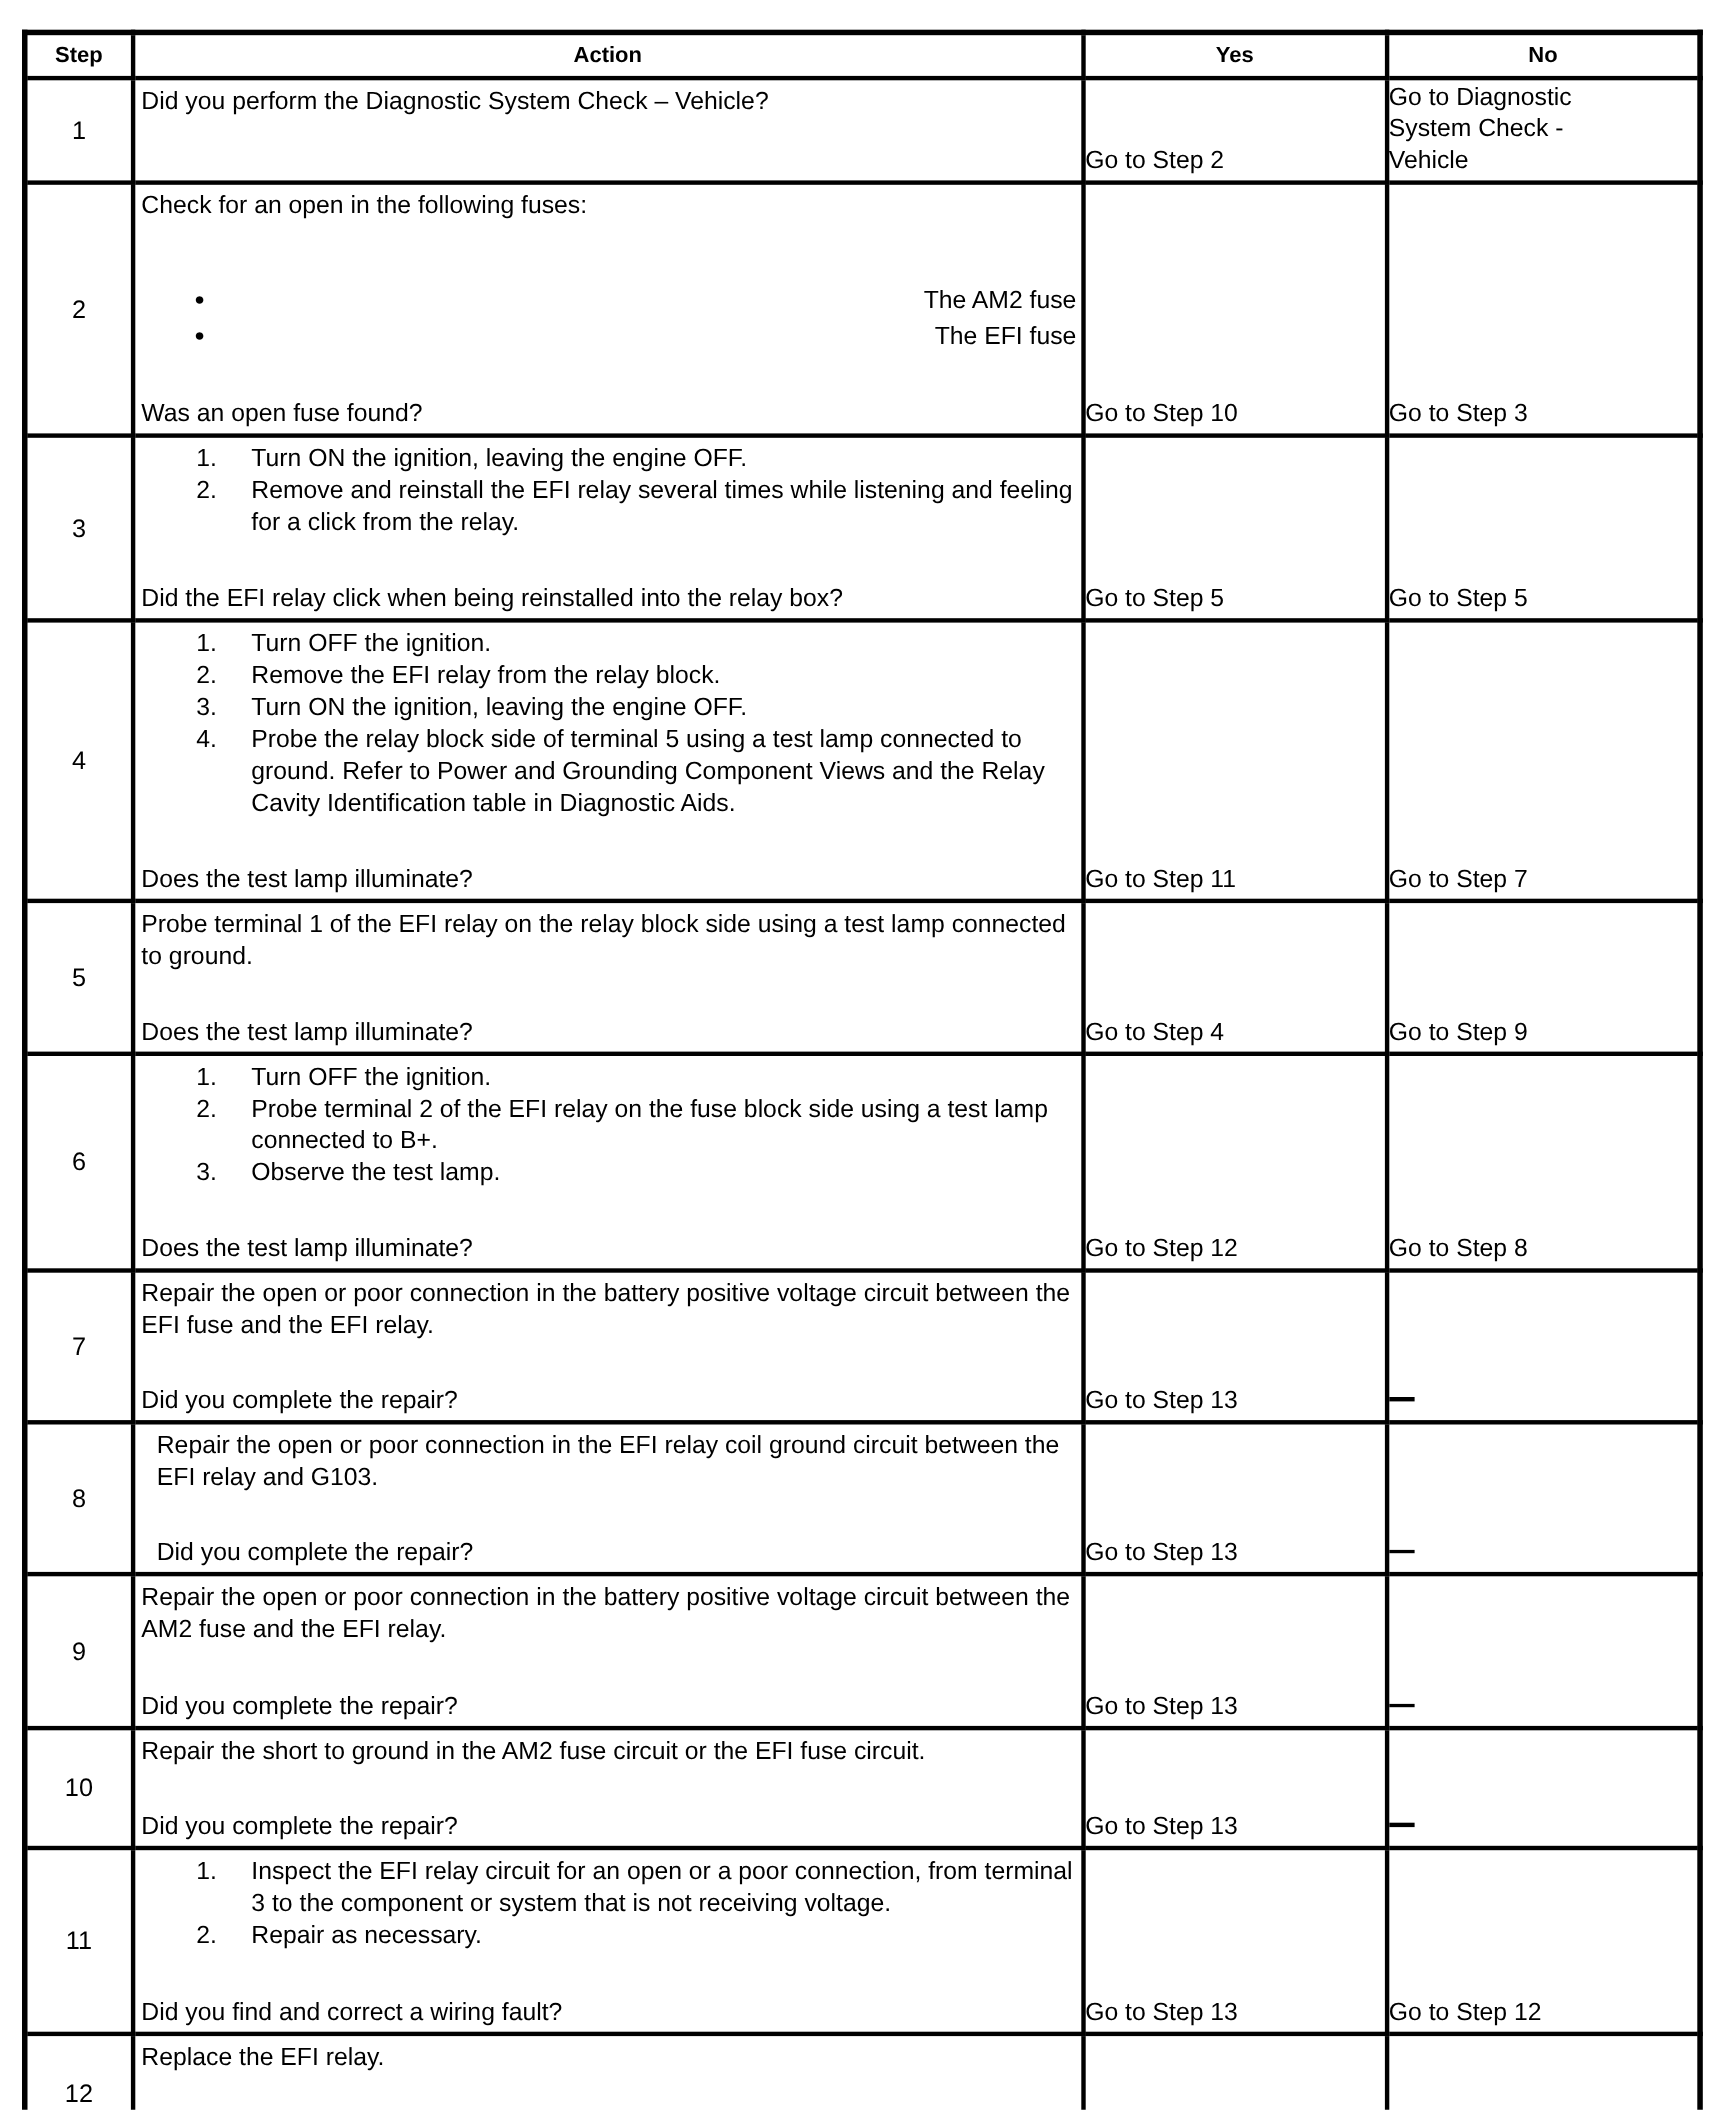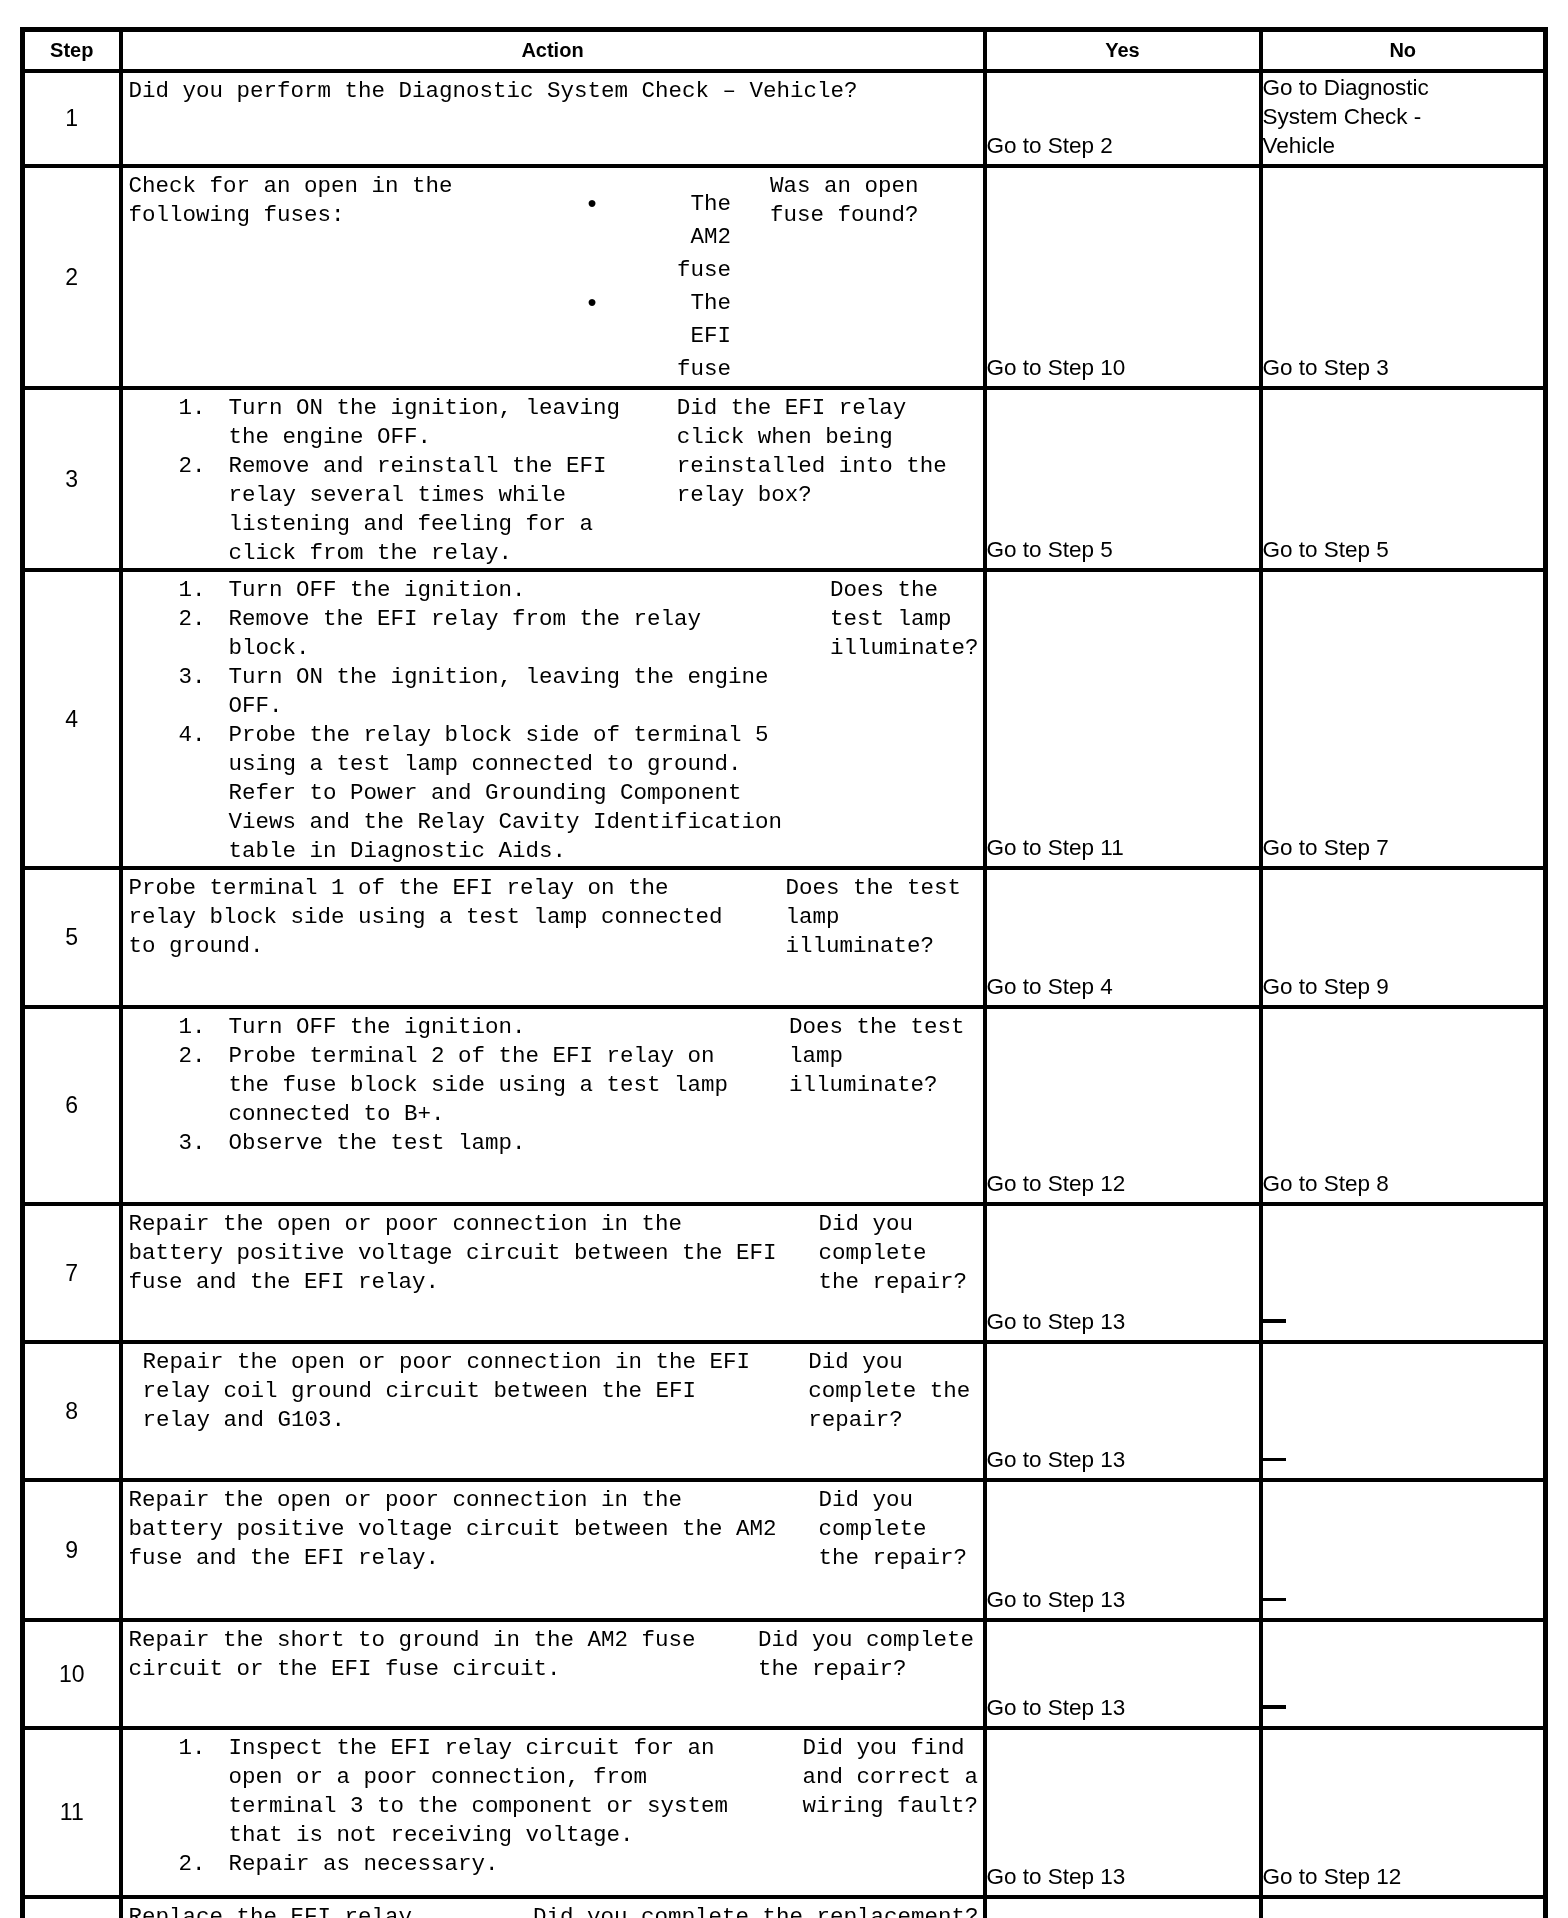--- a/index.html
+++ b/index.html
@@ -43,25 +43,24 @@
   col.c-yes { width: 276px; }
   col.c-no { width: 285px; }
 
   td.step-cell {
     text-align: center;
     vertical-align: middle;
     font-size: 23px;
   }
   td.action-cell {
     padding: 4px 4px 0 6px;
-    font-family: Liberation Mono, monospace;
   }
   .action-inner {
     display: flex;
-    flex-direction: row;
+    flex-direction: column;
     height: 100%;
     justify-content: space-between;
     gap: 39px;
   }
   td.result-cell {
     text-align: left;
     vertical-align: bottom;
     padding-bottom: 4px;
   }
   .bullets {

